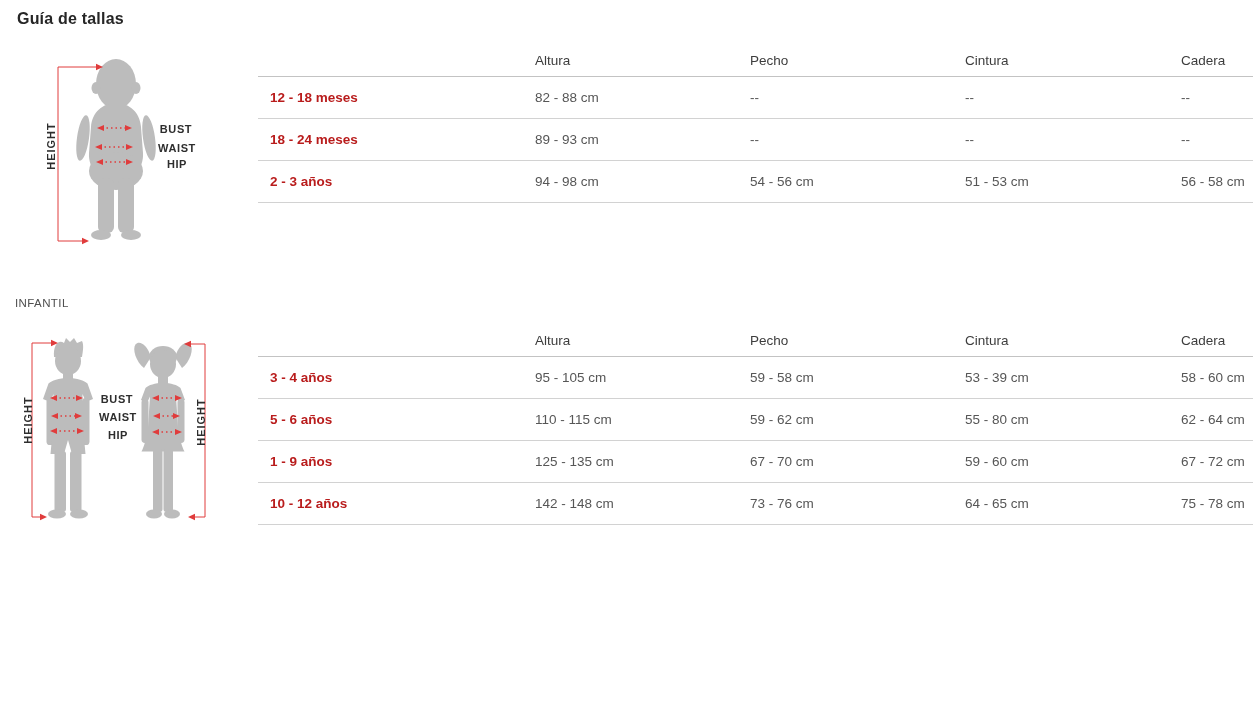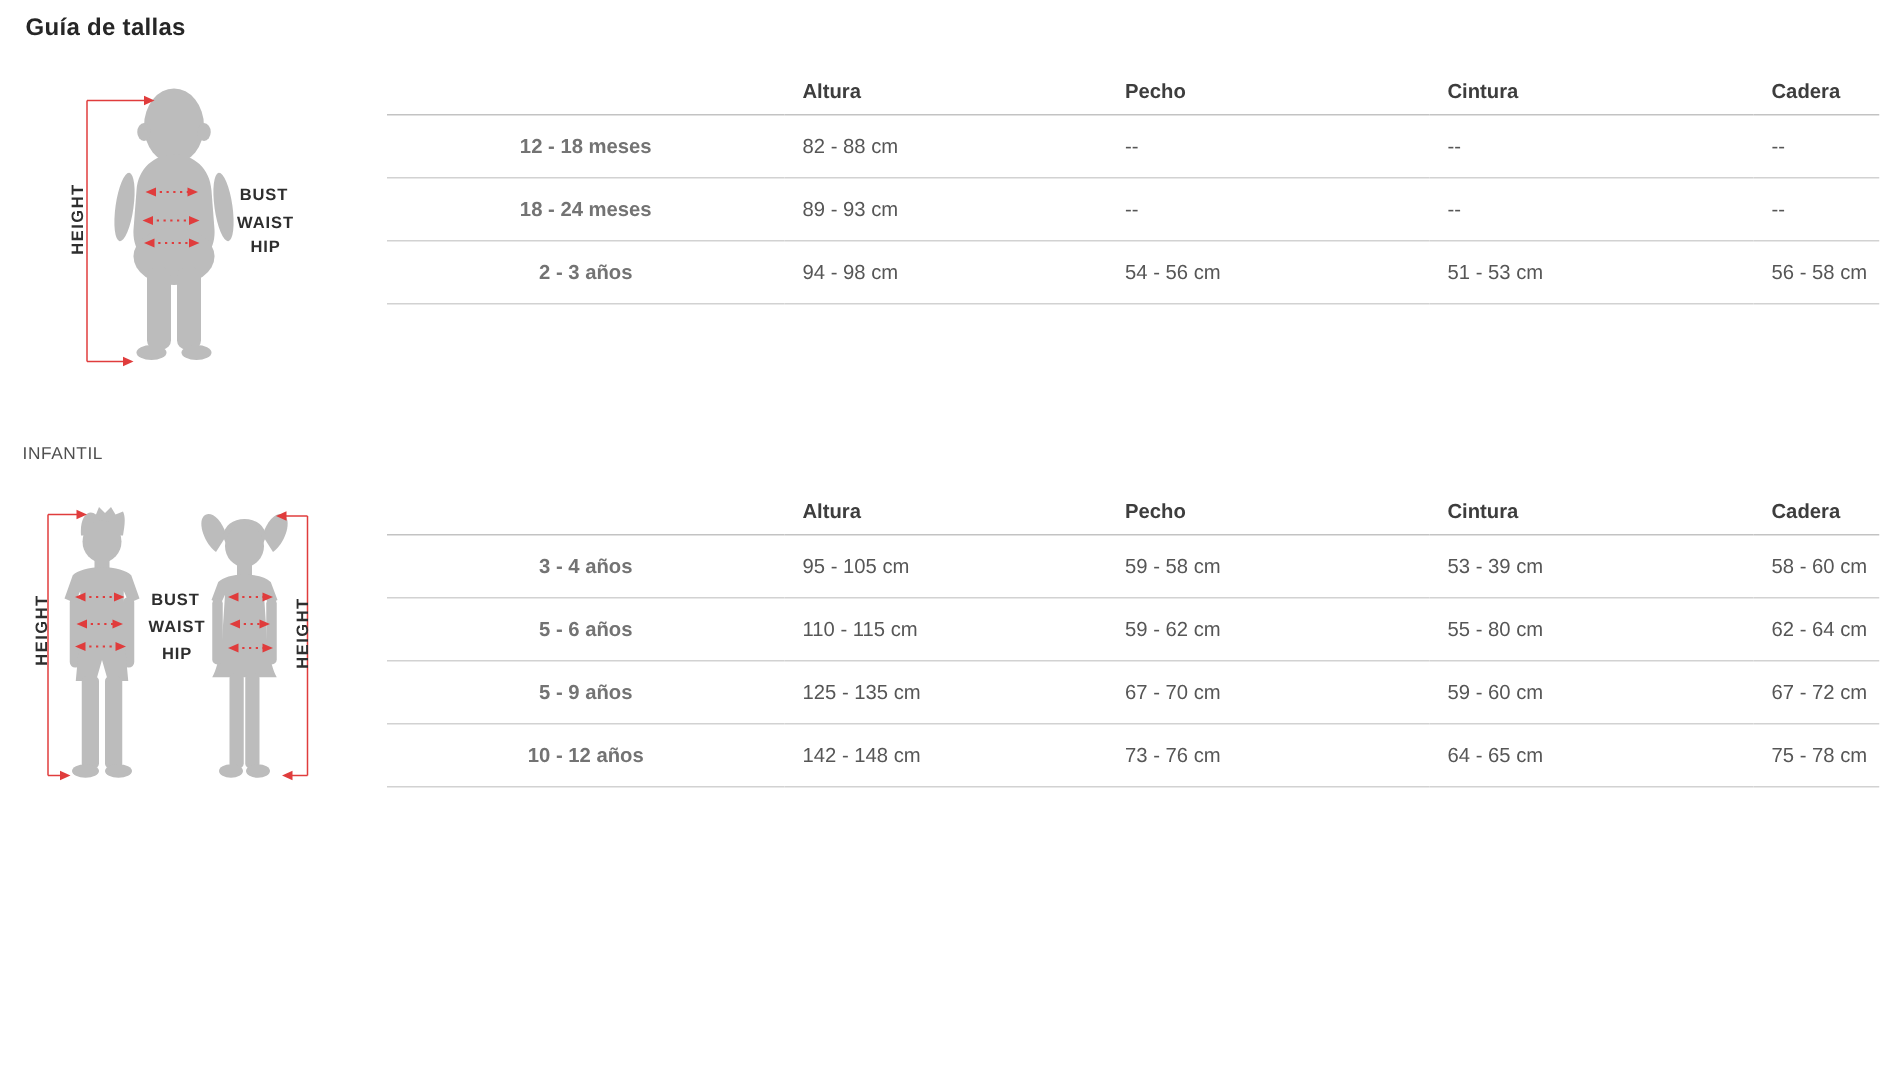--- a/index.html
+++ b/index.html
@@ -54,38 +54,37 @@
   }
   col.c1 { width: 265px; }
   col.c2 { width: 215px; }
   col.c3 { width: 215px; }
   col.c4 { width: 216px; }
   col.c5 { width: 84px; }
 
   table.size-table th {
     text-align: left;
     font-size: 13.5px;
-    font-weight: 700;
+    font-weight: 400;
     color: #3d3d3d;
     padding: 5px 12px 8px 12px;
     border-bottom: 1px solid #c3c3c3;
     white-space: nowrap;
   }
   table.size-table td {
     font-size: 13.5px;
     font-weight: 400;
     color: #565656;
     padding: 13px 12px;
     border-bottom: 1px solid #d2d2d2;
     white-space: nowrap;
   }
   table.size-table td.size {
     font-weight: 700;
-    color: #737373;
-    text-align: center;
+    color: #b91c1c;
   }
 </style>
 </head>
 <body>
 
 <div class="page">
 
   <h1 class="page-title">Guía de tallas</h1>
 
   <div class="section section-bebes">
@@ -301,21 +300,21 @@
             <td>58 - 60 cm</td>
           </tr>
           <tr>
             <td class="size">5 - 6 años</td>
             <td>110 - 115 cm</td>
             <td>59 - 62 cm</td>
             <td>55 - 80 cm</td>
             <td>62 - 64 cm</td>
           </tr>
           <tr>
-            <td class="size">5 - 9 años</td>
+            <td class="size">1 - 9 años</td>
             <td>125 - 135 cm</td>
             <td>67 - 70 cm</td>
             <td>59 - 60 cm</td>
             <td>67 - 72 cm</td>
           </tr>
           <tr>
             <td class="size">10 - 12 años</td>
             <td>142 - 148 cm</td>
             <td>73 - 76 cm</td>
             <td>64 - 65 cm</td>

